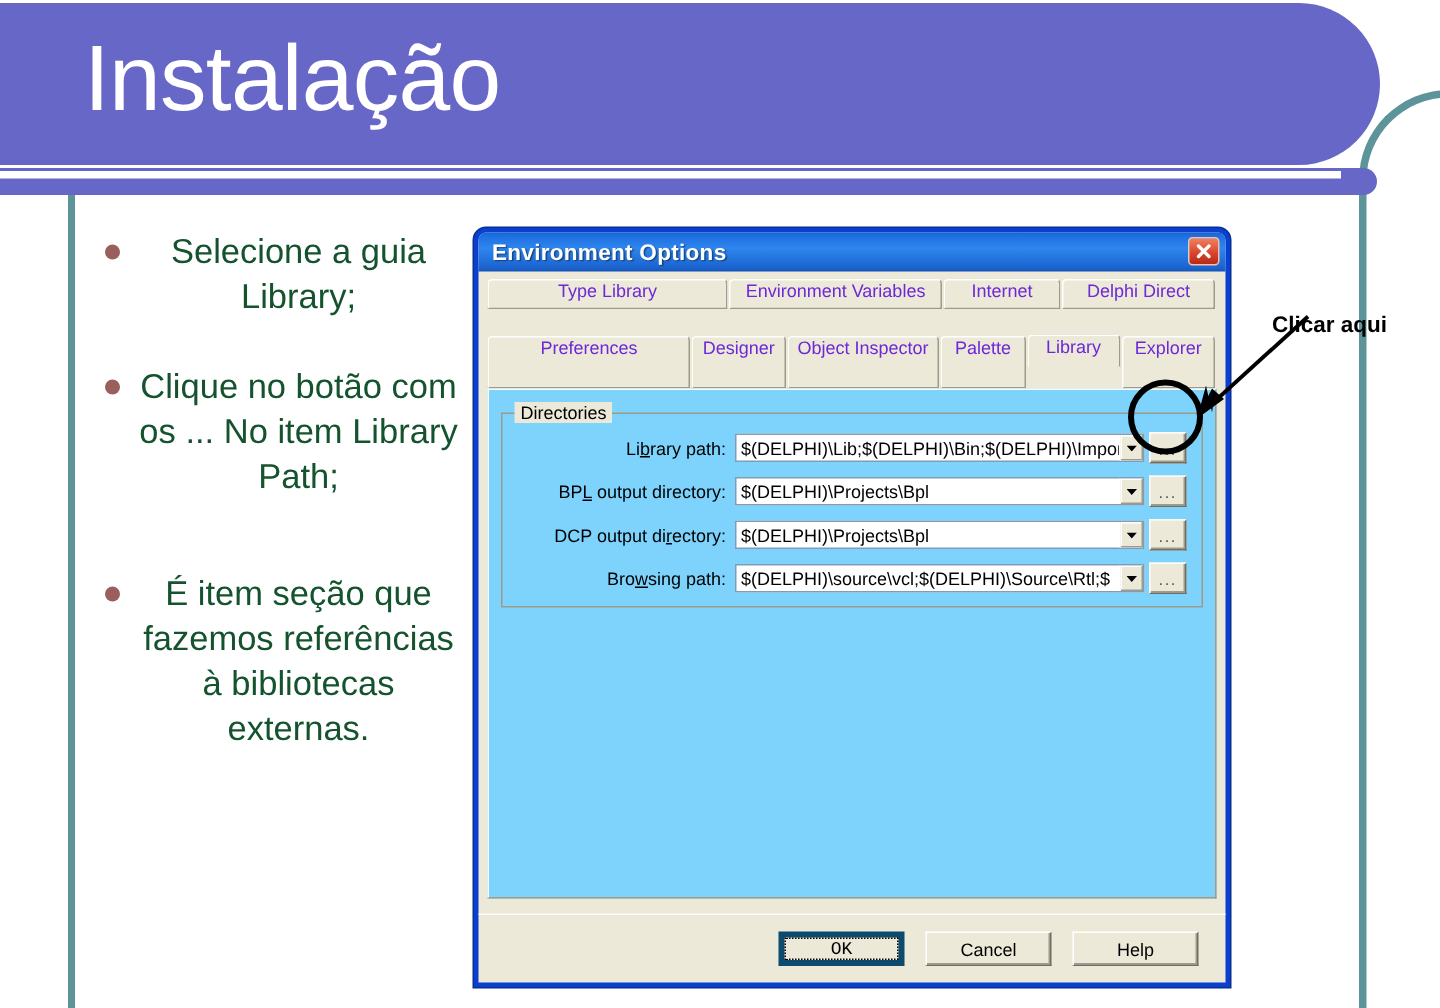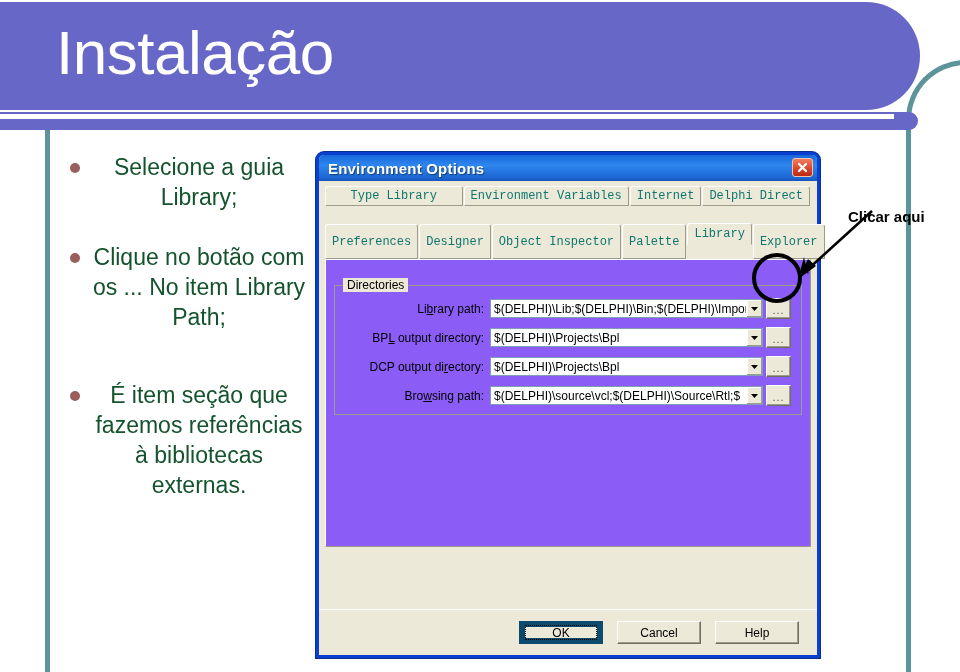--- a/index.html
+++ b/index.html
@@ -96,39 +96,39 @@
   #close-button svg { display:block; }
 
   
   #tabstrip { padding:5px 6px 0 6px; }
   .tabrow { display:flex; height:20px; }
   .tab {
     background:#ece9d8;
     border:1px solid #ffffff;
     border-right-color:#9d9b8a; border-bottom-color:#9d9b8a;
     border-radius:3px 3px 0 0;
-    font-size:12px; color:#0f766e;
-    display:flex; align-items:center; justify-content:center;
+    font-size:12px; color:#6d28d9;
+    display:flex; justify-content:center;
     padding:0 6px; white-space:nowrap; flex:1 1 auto;
-    margin-right:1px; position:relative;font-family:Liberation Mono, monospace;
+    margin-right:1px; position:relative;
   }
   .tabrow.row1 .tab { height:20px; }
   .tabrow.row2 { margin-top:18px; height:35px; }
   .tab.selected {
     background:#ece9d8; font-weight:normal;
     border-bottom:1px solid #ece9d8;
     z-index:3; height:22px; margin-top:-1px;
     border-top-color:#ffffff;
   }
   #tabpanel {
     margin:0 6px 0 6px;
-    background:#8b5cf6;
+    background:#7dd3fc;
     border:1px solid #ffffff;
     border-right-color:#9d9b8a; border-bottom-color:#9d9b8a;
-    height:288px; padding:18px 8px 0 8px; position:relative;
+    height:340px; padding:8px 8px 0 8px; position:relative;
   }
 
   
   #groupbox {
     border:1px solid #9d9b8a; border-top-color:#9d9b8a;
     margin-top:7px; padding:12px 10px 10px 10px;
     position:relative; height:130px;
   }
   #groupbox-label {
     position:absolute; top:-8px; left:8px;
@@ -177,22 +177,23 @@
   }
   .dlg-btn {
     width:84px; height:23px; background:#ece9d8;
     border:1px solid #ffffff;
     border-right-color:#716f64; border-bottom-color:#716f64;
     box-shadow:inset -1px -1px 0 #9d9b8a;
     font-size:12px; color:#000;
     display:flex; align-items:center; justify-content:center;
   }
   .dlg-btn.default {
-    border:6px solid #0c4a6e; box-shadow:none;
+    border:4px solid #0c4a6e; box-shadow:none;
     position:relative;
+    font-family:Liberation Mono, monospace;
   }
   .dlg-btn.default .inner {
     border:1px dotted #000; width:76px; height:15px;
     display:flex; align-items:center; justify-content:center;
   }
 
   
   #circle-annotation {
     position:absolute; left:752px; top:253px;
     width:50px; height:50px;

